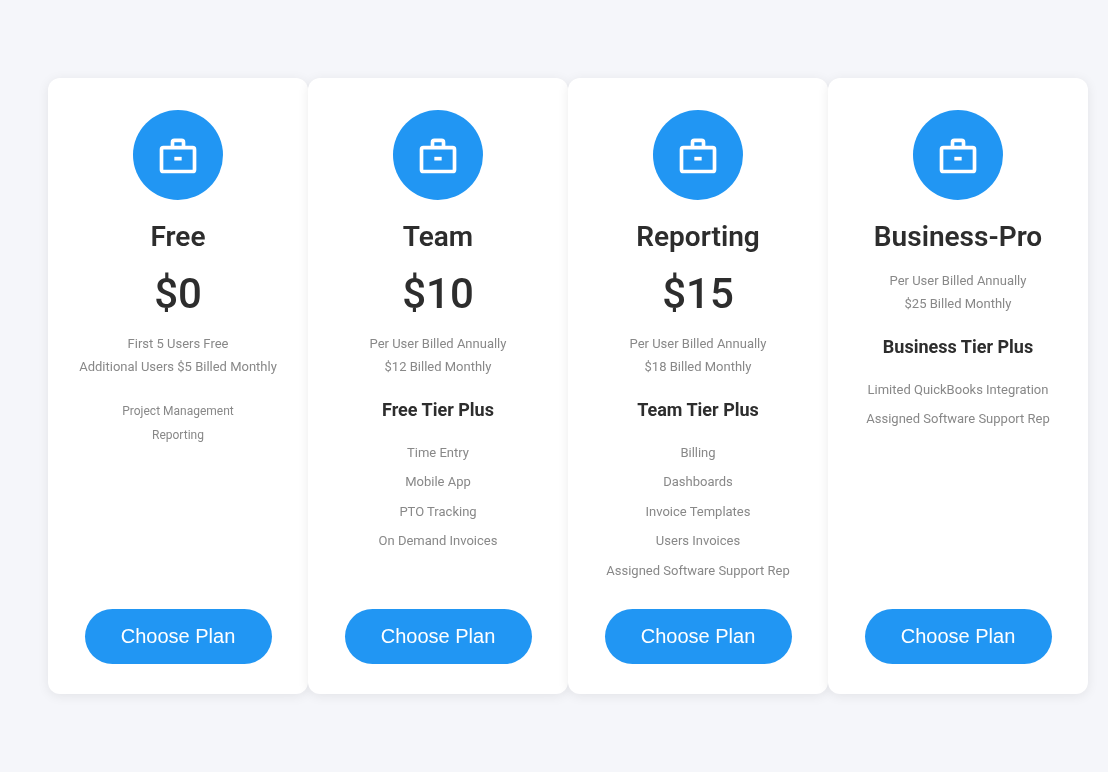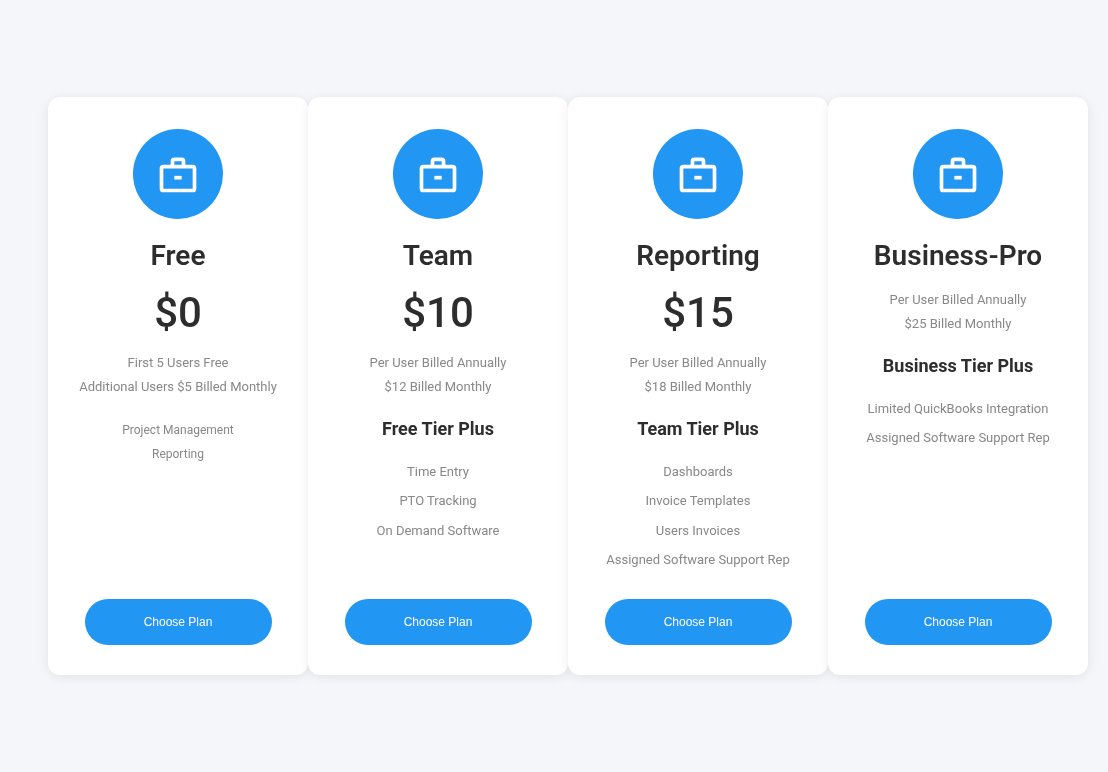--- a/index.html
+++ b/index.html
@@ -130,21 +130,21 @@
       display: flex;
       justify-content: center;
     }
 
     .btn-choose {
       background: #2196F3;
       color: #ffffff;
       border: none;
       border-radius: 30px;
       padding: 16px 36px;
-      font-size: 12px;
+      font-size: 20px;
       font-weight: 500;
       cursor: pointer;
       width: 85%;
       transition: background 0.2s;
     }
   </style>
 </head>
 <body>
 
 <div class="pricing-container">
@@ -175,41 +175,43 @@
     <rect x="10" y="13" width="4" height="2"></rect>
   </svg>
       </div>
       <div class="plan-name">Team</div>
       <div class="plan-price">$10</div>
       <div class="plan-billing">Per User Billed Annually<br>$12 Billed Monthly</div>
       <div class="features-section">
         <div class="features-title">Free Tier Plus</div>
         <ul class="features-list">
           <li>Time Entry</li>
+          <li>Mobile App</li>
           <li>PTO Tracking</li>
-          <li>On Demand Software</li>
+          <li>On Demand Invoices</li>
         </ul>
       </div>
       <div class="choose-btn">
         <button class="btn-choose">Choose Plan</button>
       </div>
     </div>
     <div class="pricing-card">
       <div class="card-icon-circle">
         <svg viewBox="0 0 24 24" xmlns="http://www.w3.org/2000/svg">
     <path d="M20 7h-4V5a2 2 0 0 0-2-2h-4a2 2 0 0 0-2 2v2H4a2 2 0 0 0-2 2v11a2 2 0 0 0 2 2h16a2 2 0 0 0 2-2V9a2 2 0 0 0-2-2zm-10-2h4v2h-4V5zm10 15H4V9h16v11z"></path>
     <rect x="10" y="13" width="4" height="2"></rect>
   </svg>
       </div>
       <div class="plan-name">Reporting</div>
       <div class="plan-price">$15</div>
       <div class="plan-billing">Per User Billed Annually<br>$18 Billed Monthly</div>
       <div class="features-section">
         <div class="features-title">Team Tier Plus</div>
         <ul class="features-list">
+          <li>Billing</li>
           <li>Dashboards</li>
           <li>Invoice Templates</li>
           <li>Users Invoices</li>
           <li>Assigned Software Support Rep</li>
         </ul>
       </div>
       <div class="choose-btn">
         <button class="btn-choose">Choose Plan</button>
       </div>
     </div>

